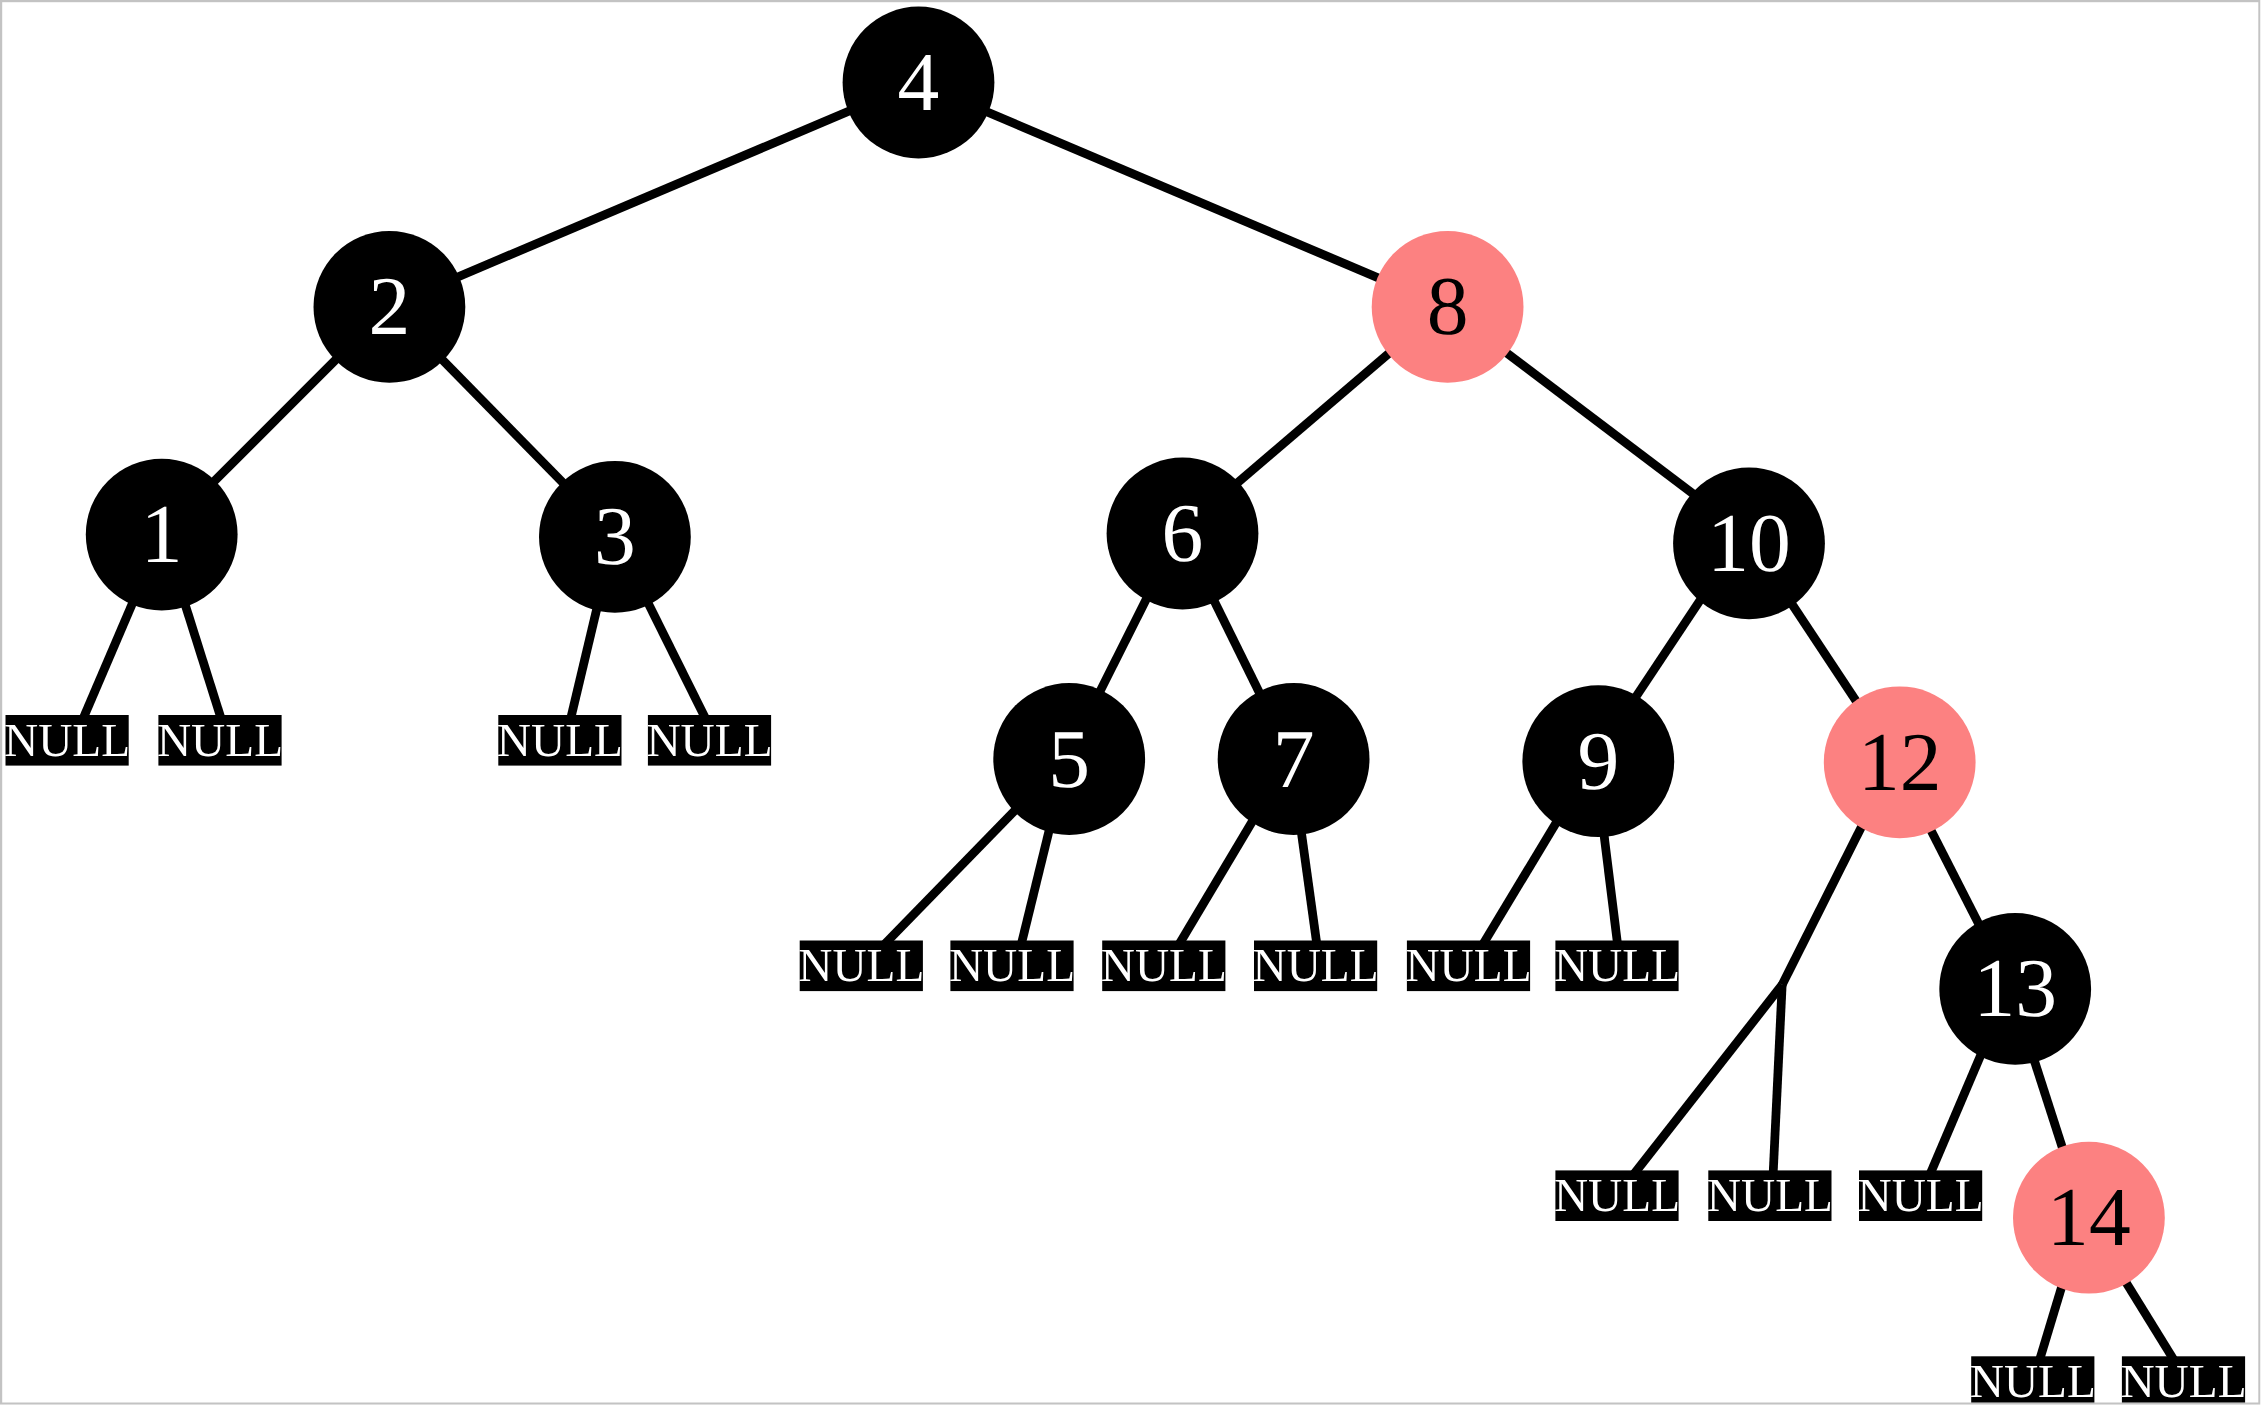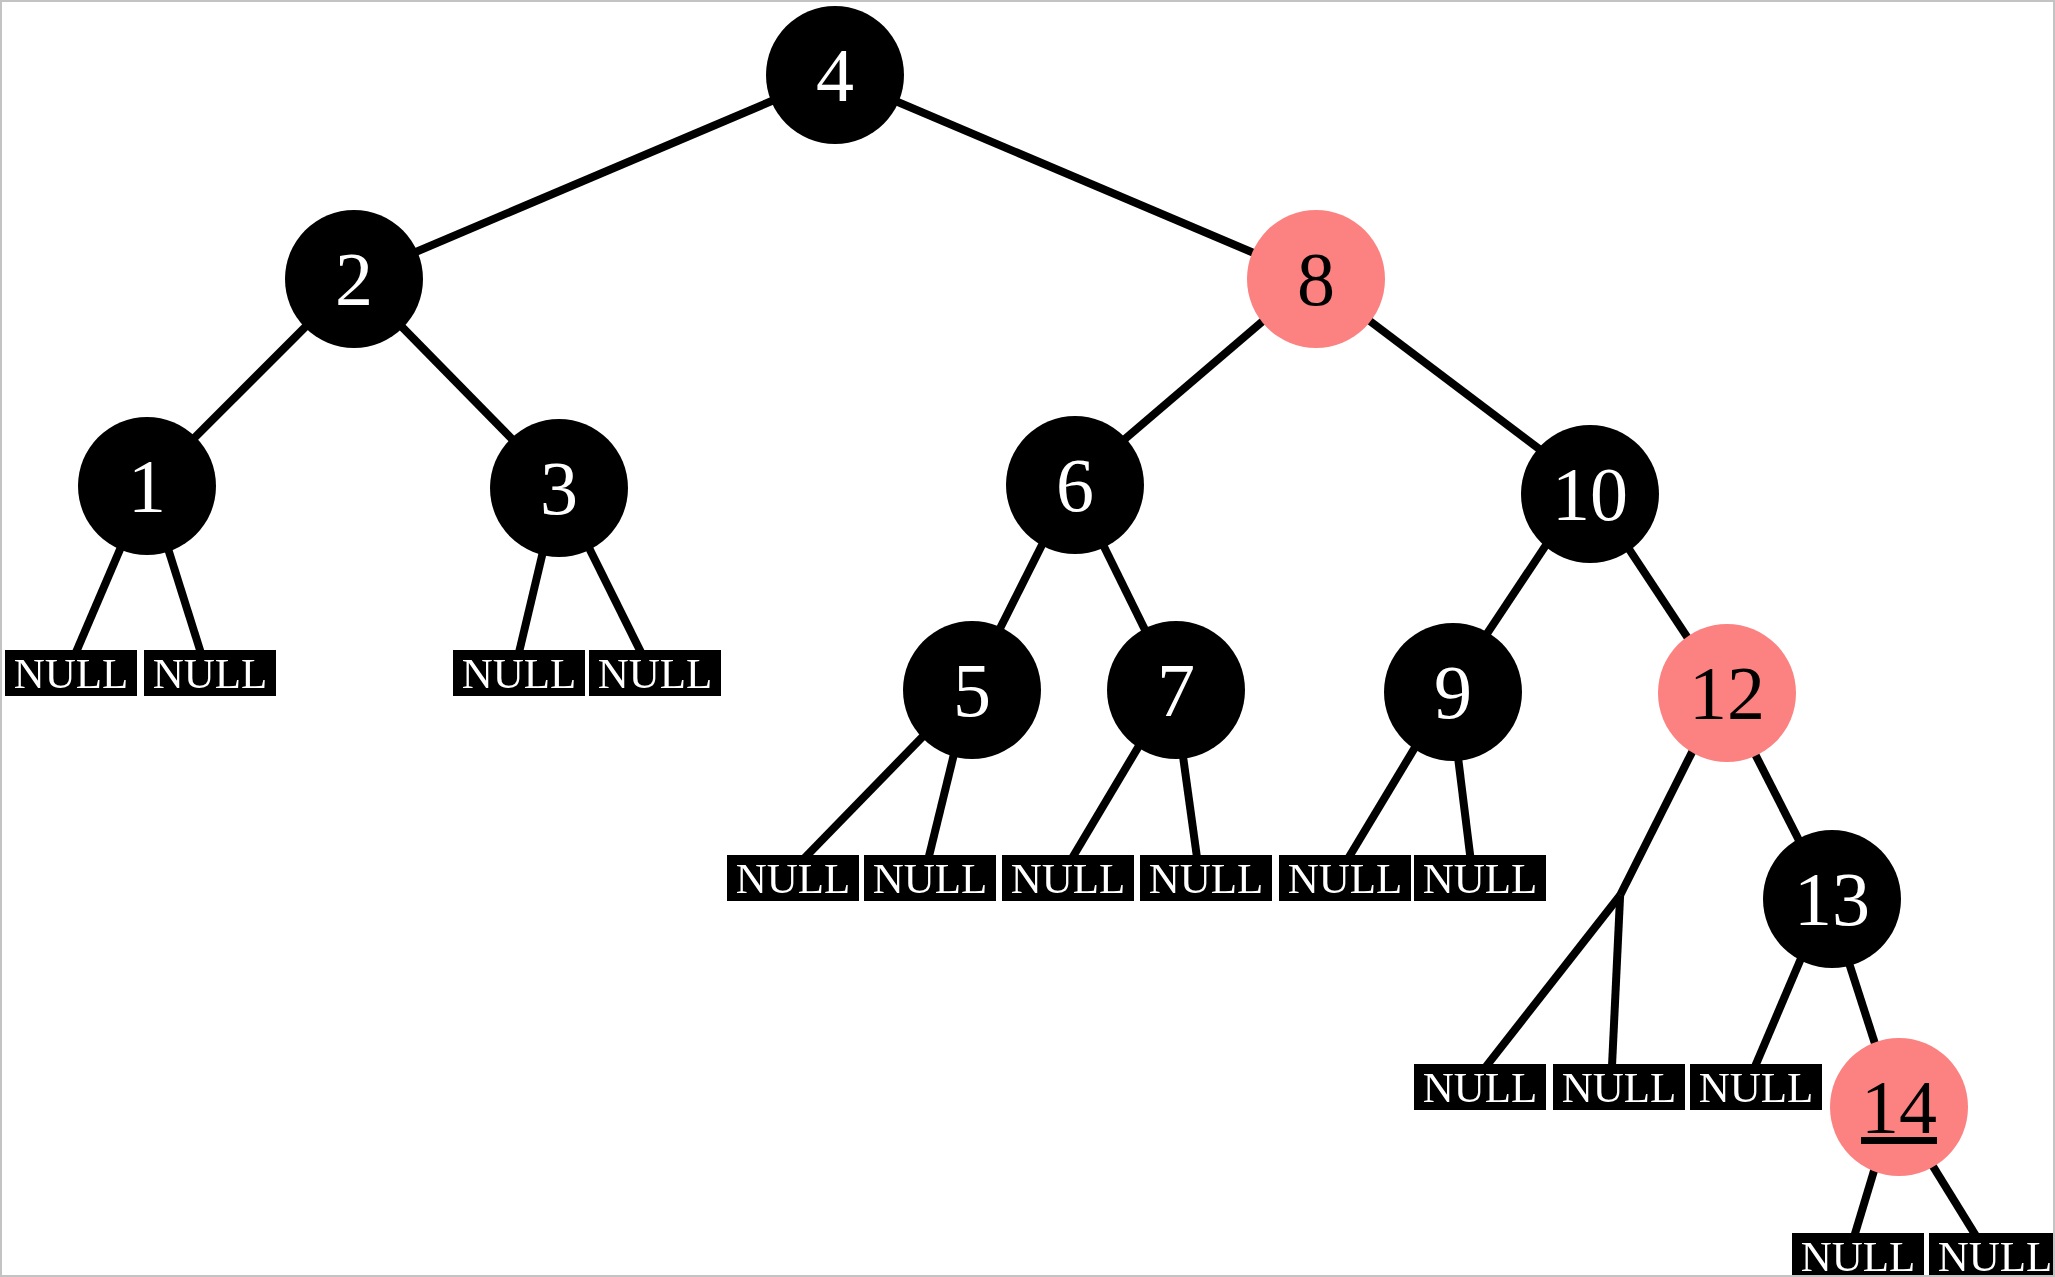--- a/index.html
+++ b/index.html
@@ -27,21 +27,21 @@
     align-items: center;
     justify-content: center;
     font-size: 76px;
     line-height: 1;
     user-select: none;
   }
   .tree-node.black { background: #000000; color: #ffffff; }
   .tree-node.red   { background: #FC8181; color: #000000; }
   .null-leaf {
     position: absolute;
-    width: 132px;
+    width: 112px;
     height: 46px;
     background: #000000;
     color: #ffffff;
     display: flex;
     align-items: center;
     justify-content: center;
     font-size: 43px;
     line-height: 1;
     user-select: none;
   }
@@ -85,21 +85,21 @@
     <div class="tree-node red" style="left: 1245px; top: 208px;">8</div>
     <div class="tree-node black" style="left: 76px; top: 415px;">1</div>
     <div class="tree-node black" style="left: 488px; top: 417px;">3</div>
     <div class="tree-node black" style="left: 1004px; top: 414px;">6</div>
     <div class="tree-node black" style="left: 1519px; top: 423px;">10</div>
     <div class="tree-node black" style="left: 901px; top: 619px;">5</div>
     <div class="tree-node black" style="left: 1105px; top: 619px;">7</div>
     <div class="tree-node black" style="left: 1382px; top: 621px;">9</div>
     <div class="tree-node red" style="left: 1656px; top: 622px; text-align: right;">12</div>
     <div class="tree-node black" style="left: 1761px; top: 828px;">13</div>
-    <div class="tree-node red" style="left: 1828px; top: 1036px; text-decoration: underline;">14</div>
+    <div class="tree-node red" style="left: 1828px; top: 1036px;">14</div>
     <div class="null-leaf" style="left: 3px; top: 648px;">NULL</div>
     <div class="null-leaf" style="left: 142px; top: 648px;">NULL</div>
     <div class="null-leaf" style="left: 451px; top: 648px;">NULL</div>
     <div class="null-leaf" style="left: 587px; top: 648px;">NULL</div>
     <div class="null-leaf" style="left: 725px; top: 853px;">NULL</div>
     <div class="null-leaf" style="left: 862px; top: 853px;">NULL</div>
     <div class="null-leaf" style="left: 1000px; top: 853px;">NULL</div>
     <div class="null-leaf" style="left: 1138px; top: 853px;">NULL</div>
     <div class="null-leaf" style="left: 1277px; top: 853px;">NULL</div>
     <div class="null-leaf" style="left: 1412px; top: 853px;">NULL</div>

